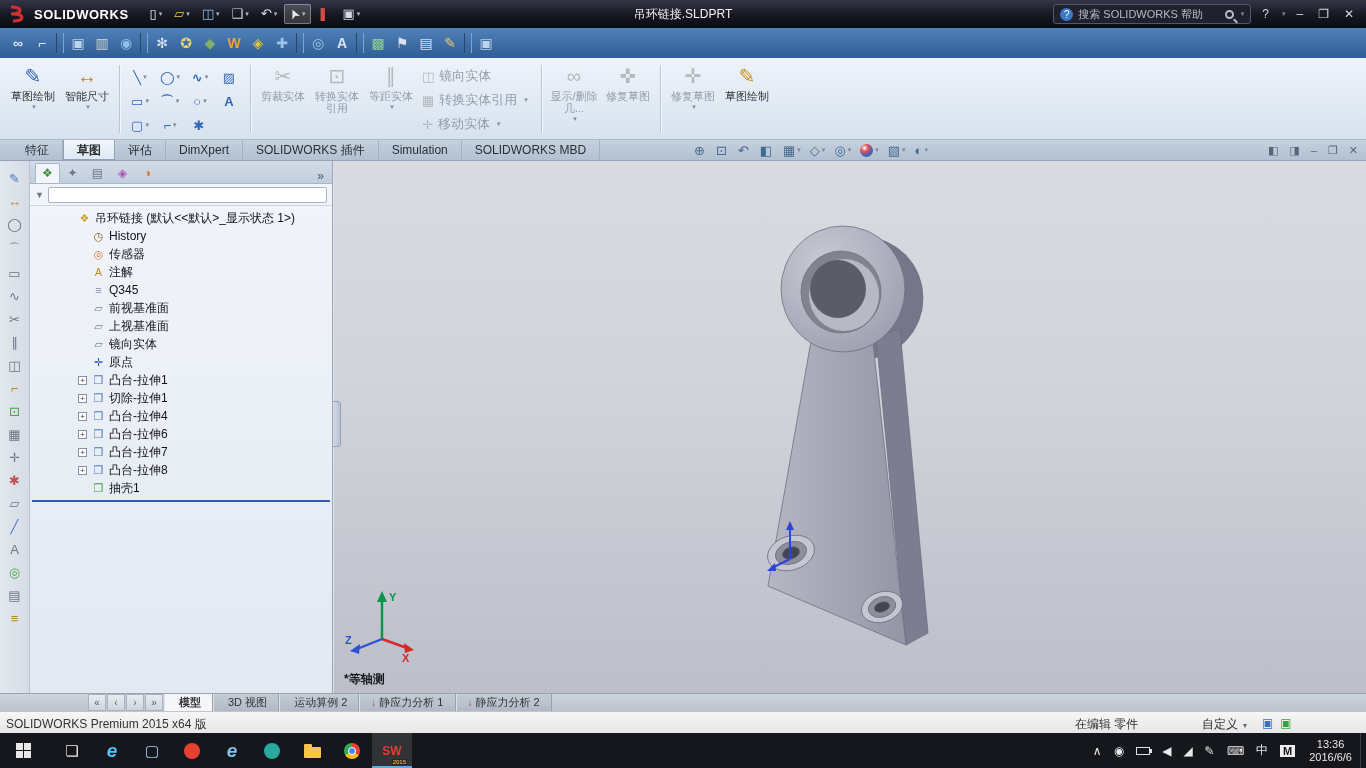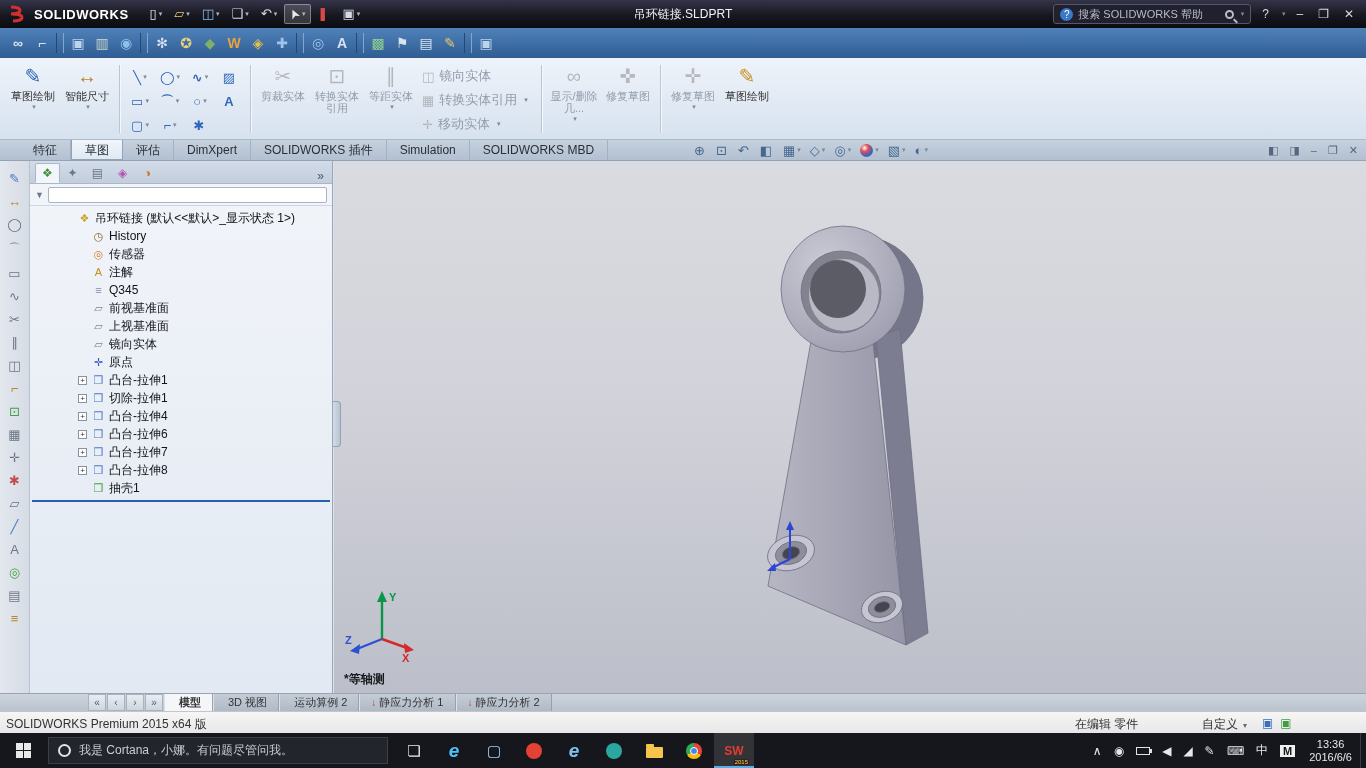--- a/index.html
+++ b/index.html
@@ -52,23 +52,23 @@
 .rstack{display:flex;flex-direction:column;padding-top:5px;gap:4px;width:118px;flex:none}
 .rrow{display:flex;align-items:center;gap:5px;padding:1px 4px}
 .rrow .g{font-size:13px}
 .rrow .rlabel{font-size:13px;color:#333;white-space:nowrap}
 .rrow[data-disabled="true"] .rlabel{color:#939dab}
 .rrow[data-disabled="true"] .g{opacity:.45;filter:grayscale(1)}
 
 
 .tabrow{position:absolute;left:0;top:140px;width:1366px;height:21px;
   background:linear-gradient(#c6d1de,#b2c0d1);border-bottom:1px solid #93a3b5}
-.cmtabs{display:flex;height:20px;padding-left:20px}
+.cmtabs{display:flex;height:20px;padding-left:12px}
 .cmtab{padding:0 13px;font-size:12px;color:#2a2f36;line-height:20px;border-right:1px solid #a3b1c2;white-space:nowrap}
-.cmtab[data-active="true"]{background:linear-gradient(#f2f6fb,#dfe9f4);font-weight:normal;border:1px solid #93a3b5;border-top:none}
+.cmtab[data-active="true"]{background:linear-gradient(#f2f6fb,#dfe9f4);font-weight:bold;border:1px solid #93a3b5;border-top:none}
 .headsup{position:absolute;left:690px;top:0;height:20px;display:flex;align-items:center;gap:1px}
 .hu{display:flex;align-items:center;padding:0 4px}
 .hu .g{font-size:13px;color:#44688f}
 .hu[data-ball="true"] .g{width:13px;height:13px;border-radius:50%;color:transparent;
   background:radial-gradient(circle at 35% 30%,#ffffff,#e05050 30%,#3a62c8 65%,#2f9048)}
 .docctrls{position:absolute;right:8px;top:0;height:20px;display:flex;align-items:center;gap:11px}
 .dci{font-size:11px;color:#53687e}
 
 
 .main{position:absolute;left:0;top:161px;width:1366px;height:532px;background:#dde2ea}
@@ -890,24 +890,20 @@
 
 <div class="taskbar" data-name="taskbar">
   <div class="start" data-name="start-button">
     <span class="winlogo" data-name="windows-logo-icon">
         <span></span>
         <span></span>
         <span></span>
         <span></span>
       </span>
   </div>
-  <div class="cortana" data-name="cortana-search">
-    <span class="cring" data-name="cortana-icon"></span>
-    <span class="ctext" data-name="cortana-placeholder">我是 Cortana，小娜。有问题尽管问我。</span>
-  </div>
   <div class="apps" data-name="taskbar-apps">
 
       <span class="app" data-name="task-view-button">
         <span class="appg g" style="color: rgb(232, 232, 232);">❏</span>
 
       </span>
 
       <span class="app" data-name="edge-icon" data-kind="edge">
         <span class="appg g" style="color: rgb(79, 195, 247);">e</span>
 

